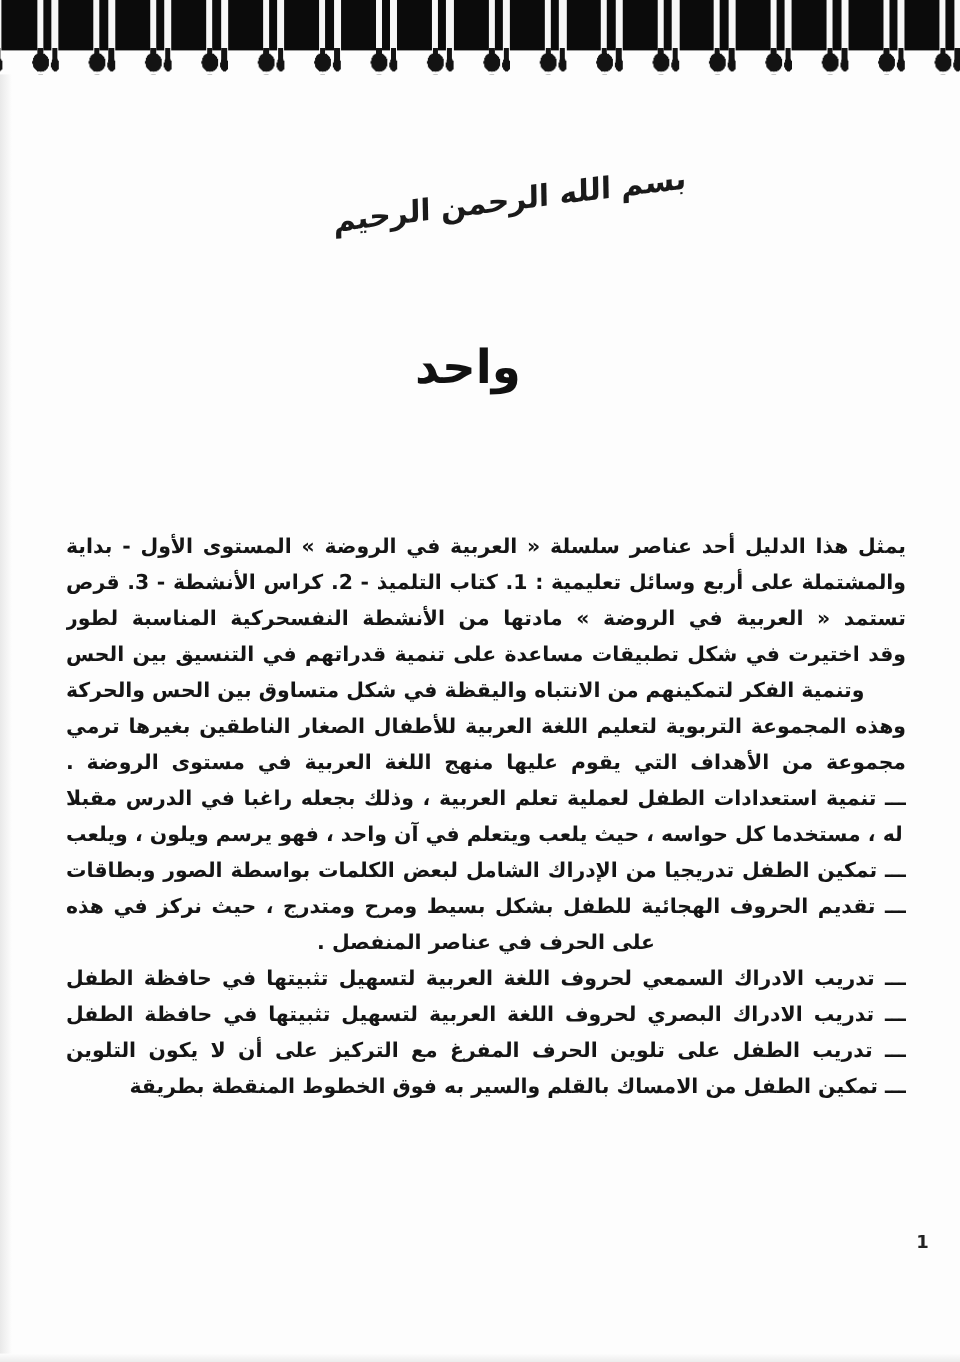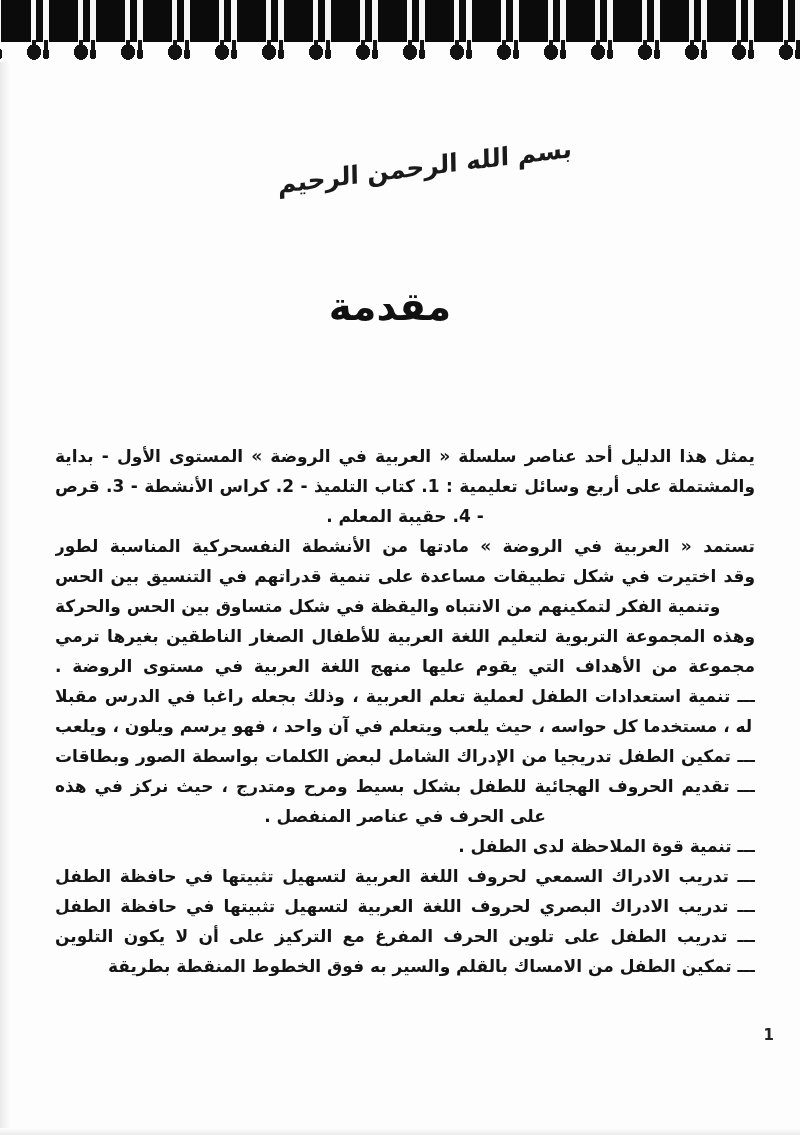--- a/index.html
+++ b/index.html
@@ -67,37 +67,35 @@
 <div class="page">
 
   <div class="binding">
     <div class="binding-bar"></div>
     <div class="binding-wires"></div>
     <div class="binding-loops"></div>
   </div>
 
   <div class="bismillah" dir="rtl">بسم الله الرحمن الرحيم</div>
 
-  <h1 class="title" dir="rtl">مقدمة</h1>
+  <h1 class="title" dir="rtl">واحد</h1>
 
   <div class="body-text" dir="rtl">
     <div class="line" data-align="justify">يمثل هذا الدليل أحد عناصر سلسلة « العربية في الروضة » المستوى الأول - بداية من 3 سنوات</div>
     <div class="line" data-align="justify">والمشتملة على أربع وسائل تعليمية : 1. كتاب التلميذ - 2. كراس الأنشطة - 3. قرص مدمج</div>
-    <div class="line" data-align="center">‏- 4. حقيبة المعلم .</div>
     <div class="line" data-align="justify">تستمد « العربية في الروضة » مادتها من الأنشطة النفسحركية المناسبة لطور طفولة هذه المرحلة ،</div>
     <div class="line" data-align="justify">وقد اختيرت في شكل تطبيقات مساعدة على تنمية قدراتهم في التنسيق بين الحس والحركة</div>
     <div class="line" data-align="left">وتنمية الفكر لتمكينهم من الانتباه واليقظة في شكل متساوق بين الحس والحركة والفكر .</div>
     <div class="line" data-align="justify">وهذه المجموعة التربوية لتعليم اللغة العربية للأطفال الصغار الناطقين بغيرها ترمي إلى تحقيق</div>
     <div class="line" data-align="justify">مجموعة من الأهداف التي يقوم عليها منهج اللغة العربية في مستوى الروضة . ونكتفي هنا بإشارة</div>
     <div class="line" data-align="justify">ـــ تنمية استعدادات الطفل لعملية تعلم العربية ، وذلك بجعله راغبا في الدرس مقبلا عليه محبا</div>
     <div class="line" data-align="left">له ، مستخدما كل حواسه ، حيث يلعب ويتعلم في آن واحد ، فهو يرسم ويلون ، ويلعب ويغني .</div>
     <div class="line" data-align="justify">ـــ تمكين الطفل تدريجيا من الإدراك الشامل لبعض الكلمات بواسطة الصور وبطاقات الأسماء .</div>
     <div class="line" data-align="justify">ـــ تقديم الحروف الهجائية للطفل بشكل بسيط ومرح ومتدرج ، حيث نركز في هذه المرحلة</div>
     <div class="line" data-align="center">على الحرف في عناصر المنفصل .</div>
-    <div class="line" data-align="right">ـــ تنمية قوة الملاحظة لدى الطفل .</div>
     <div class="line" data-align="justify">ـــ تدريب الادراك السمعي لحروف اللغة العربية لتسهيل تثبيتها في حافظة الطفل السمعية .</div>
     <div class="line" data-align="justify">ـــ تدريب الادراك البصري لحروف اللغة العربية لتسهيل تثبيتها في حافظة الطفل البصرية .</div>
     <div class="line" data-align="justify">ـــ تدريب الطفل على تلوين الحرف المفرغ مع التركيز على أن لا يكون التلوين عشوائيا بل</div>
     <div class="line" data-align="right">ـــ تمكين الطفل من الامساك بالقلم والسير به فوق الخطوط المنقطة بطريقة سليمة .</div>
   </div>
 
   <div class="page-number">1</div>
 
 </div>
 

